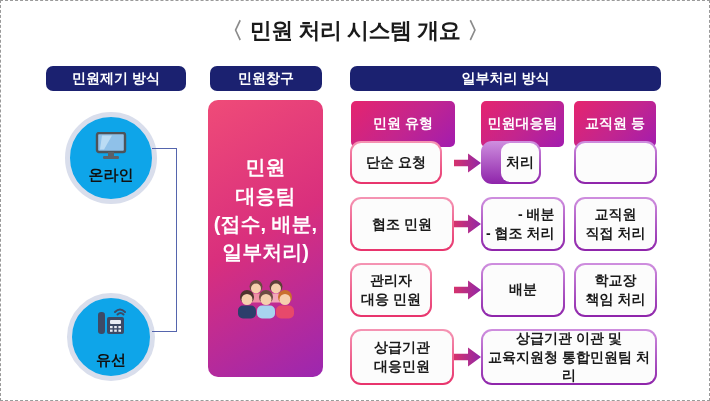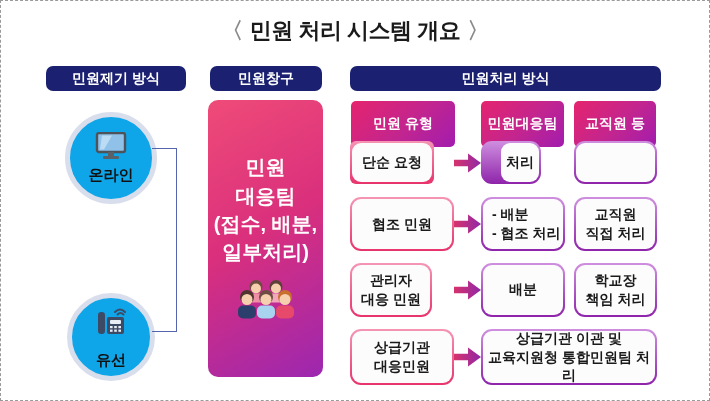--- a/index.html
+++ b/index.html
@@ -42,21 +42,21 @@
                display:flex; align-items:center; justify-content:center; }
 
   
   .gbox { position:absolute; padding:2px; border-radius:11px; }
   .gbox.pinkb   { background:linear-gradient(180deg,#f595b4 0%,#e8336c 100%); }
   .gbox.purpleb { background:linear-gradient(180deg,#cf8fdf 0%,#8e24aa 100%); }
   .gbox .inner { width:100%; height:100%; border-radius:9px; background:#fcfcfc;
                  display:flex; align-items:center; justify-content:center;
                  font-size:14px; font-weight:700; color:#1a1a1a; text-align:center;
                  white-space:pre-line; line-height:1.35; }
-  .gbox .inner.left { justify-content:flex-start; text-align:left; padding-left:9px; }
+  .gbox .inner.left { justify-content:flex-start; text-align:right; padding-left:3px; }
 
   
   .arrow { position:absolute; left:453px; width:27px; height:24px;
            background:linear-gradient(90deg,#d6336c,#9127a8);
            clip-path:polygon(0 36%,52% 36%,52% 10%,100% 50%,52% 90%,52% 64%,0 64%); }
 </style>
 </head>
 <body>
 
 <div class="frame">
@@ -123,27 +123,27 @@
         <circle cx="48" cy="17" r="7" fill="#c96f2e"></circle>
         <circle cx="48" cy="19.5" r="5.5" fill="#f6cfae"></circle>
         <rect x="39" y="25.5" width="18" height="13" rx="5" fill="#e7496b"></rect>
         <circle cx="29" cy="17" r="7" fill="#6d4c41"></circle>
         <circle cx="29" cy="19.5" r="5.5" fill="#f6cfae"></circle>
         <rect x="20" y="25.5" width="18" height="13" rx="5" fill="#a8d4ef"></rect>
       </svg>
     </span>
   </div>
 
-  <div class="navy-header" style="left:349px; top:65px; width:311px;">민원처리 방식</div>
+  <div class="navy-header" style="left:349px; top:65px; width:311px;">일부처리 방식</div>
 
   <div class="subheader" style="left:350px; width:104px;">민원 유형</div>
   <div class="subheader" style="left:480px; width:83px;">민원대응팀</div>
   <div class="subheader" style="left:573px; width:82px;">교직원 등</div>
 
-  <div class="gbox pinkb" style="left:349px; top:140px; width:84px; height:43px;border-radius:6px;">
+  <div class="gbox pinkb" style="left:349px; top:140px; width:92px; height:43px;">
     <div class="inner">단순 요청</div>
   </div>
   <div class="arrow" style="top:150px;"></div>
   <div class="gbox purpleb" style="left:480px; top:140px; width:60px; height:43px;padding-left:20px;">
     <div class="inner">처리</div>
   </div>
   <div class="gbox purpleb" style="left:573px; top:140px; width:83px; height:43px;">
     <div class="inner"></div>
   </div>
 

